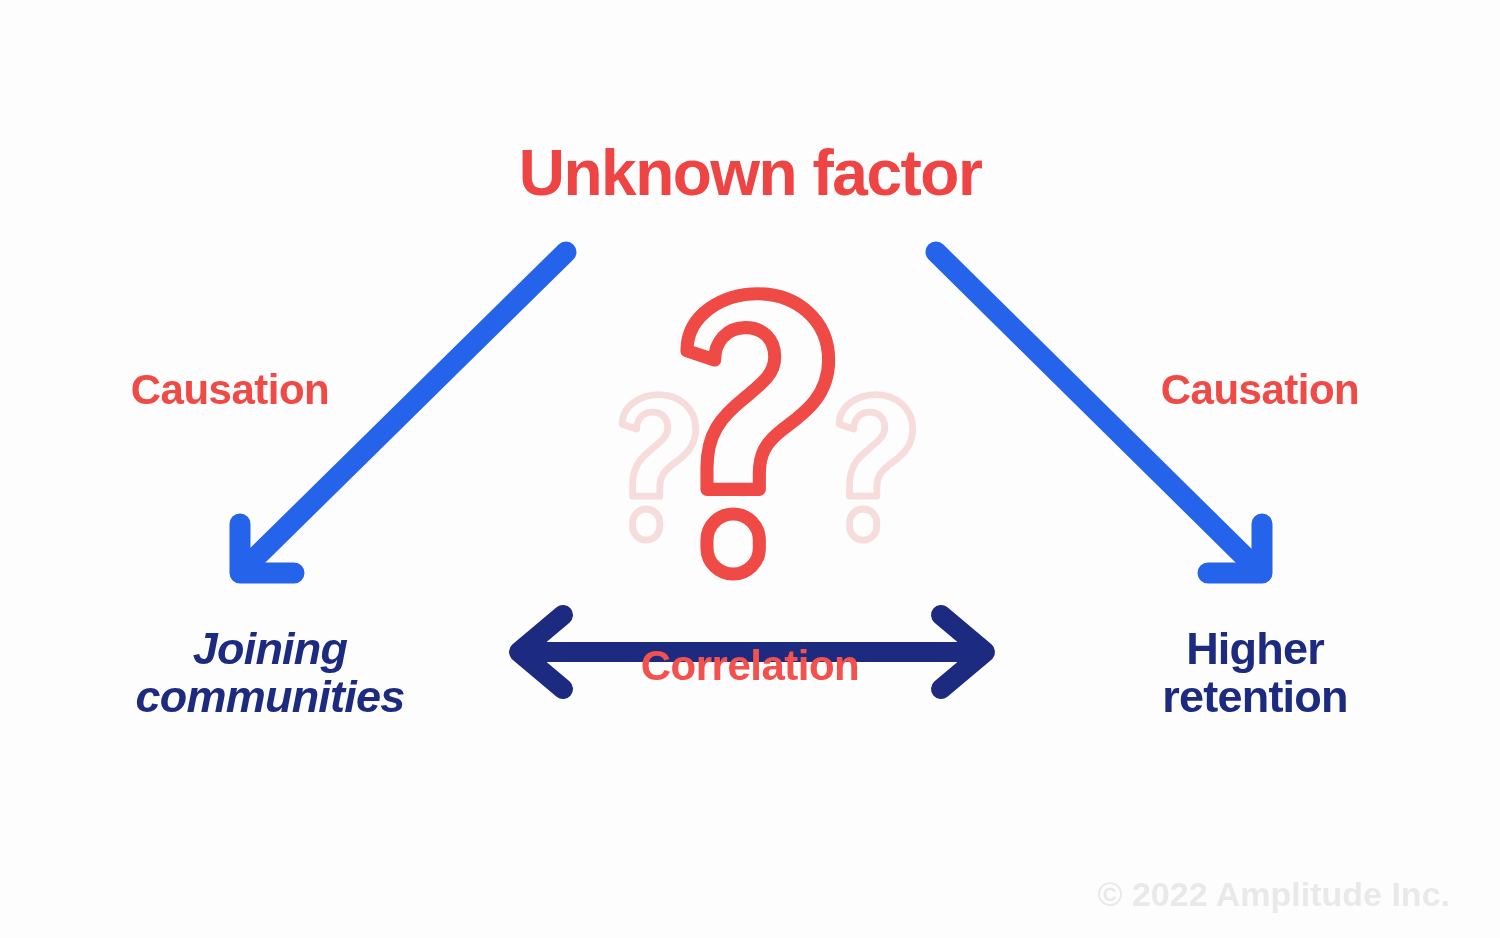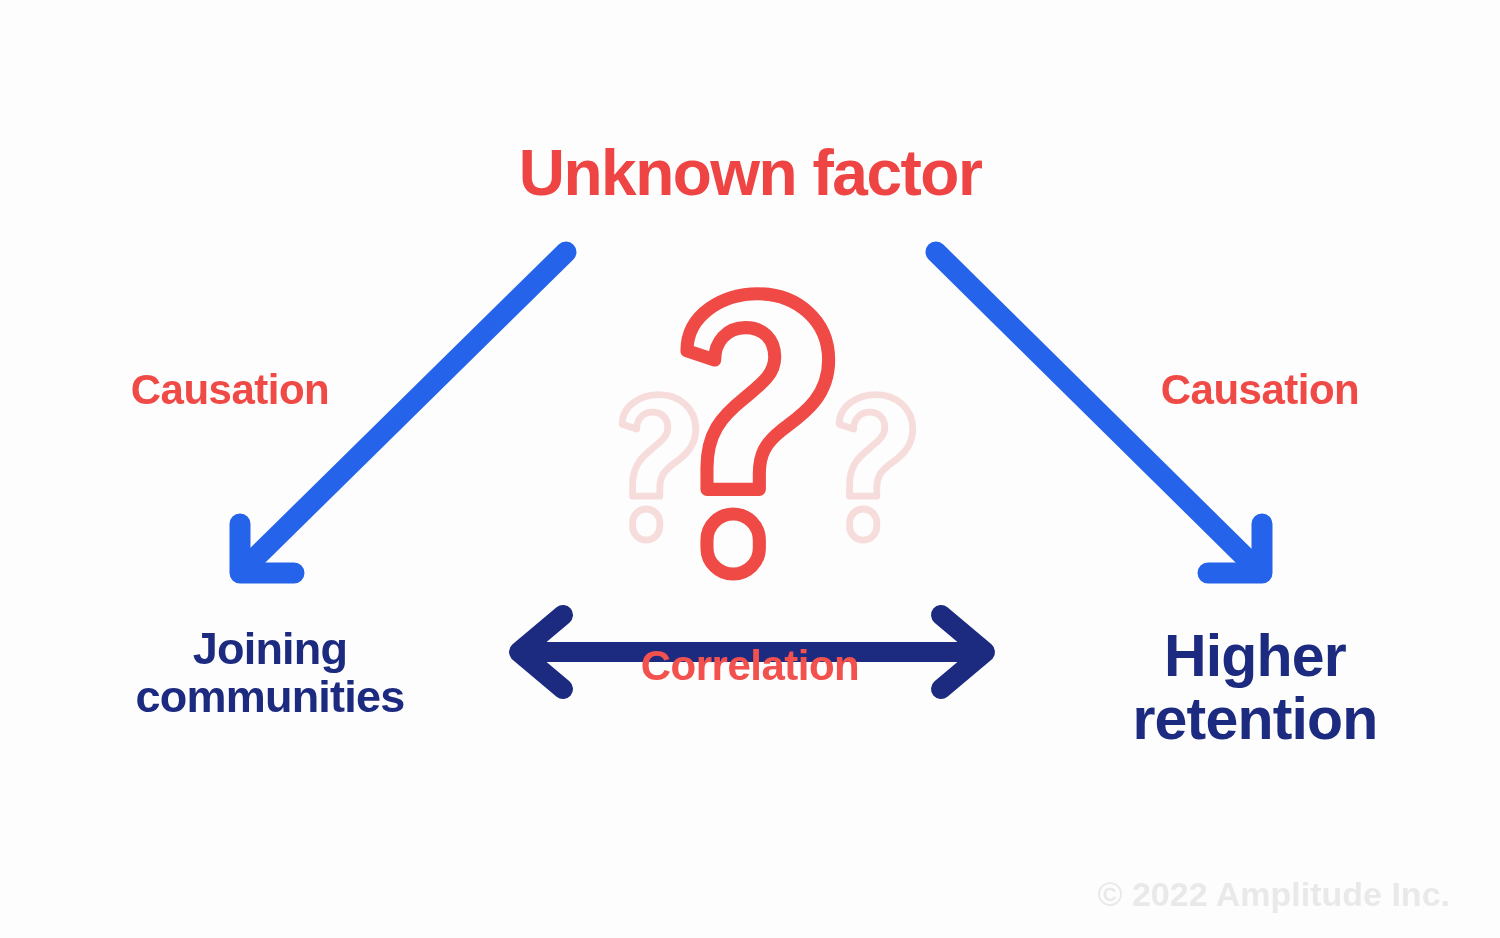--- a/index.html
+++ b/index.html
@@ -74,28 +74,29 @@
   }
 
   #node-joining-communities {
     left: 45px;
     top: 625px;
     width: 450px;
     text-align: center;
     font-size: 45px;
     color: #1c2a80;
     letter-spacing: -0.8px;
+    font-style: italic;
   }
 
   #node-higher-retention {
     left: 1030px;
     top: 625px;
     width: 450px;
     text-align: center;
-    font-size: 59px;
+    font-size: 45px;
     color: #1c2a80;
     letter-spacing: -0.8px;
   }
 
   #watermark {
     left: 1000px;
     top: 876px;
     width: 450px;
     text-align: right;
     font-size: 34px;

